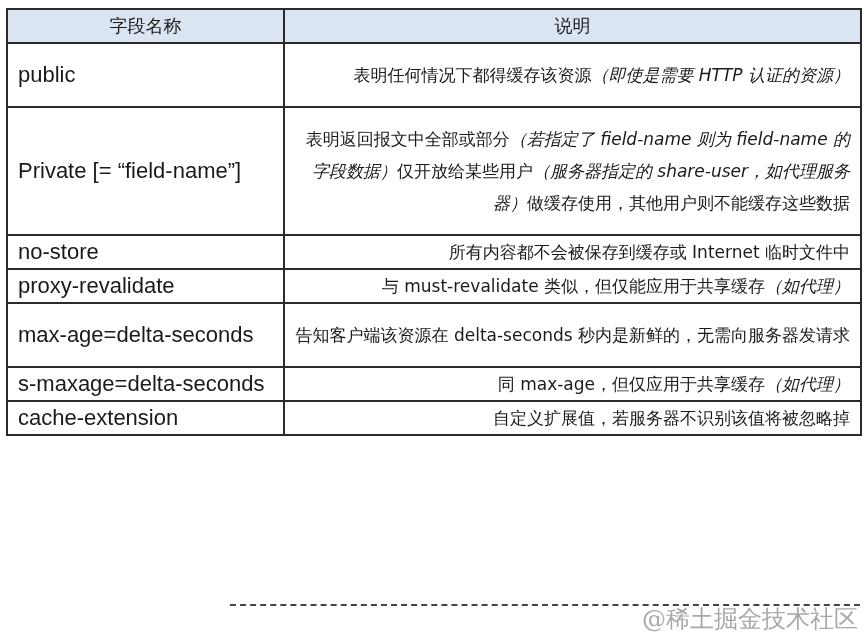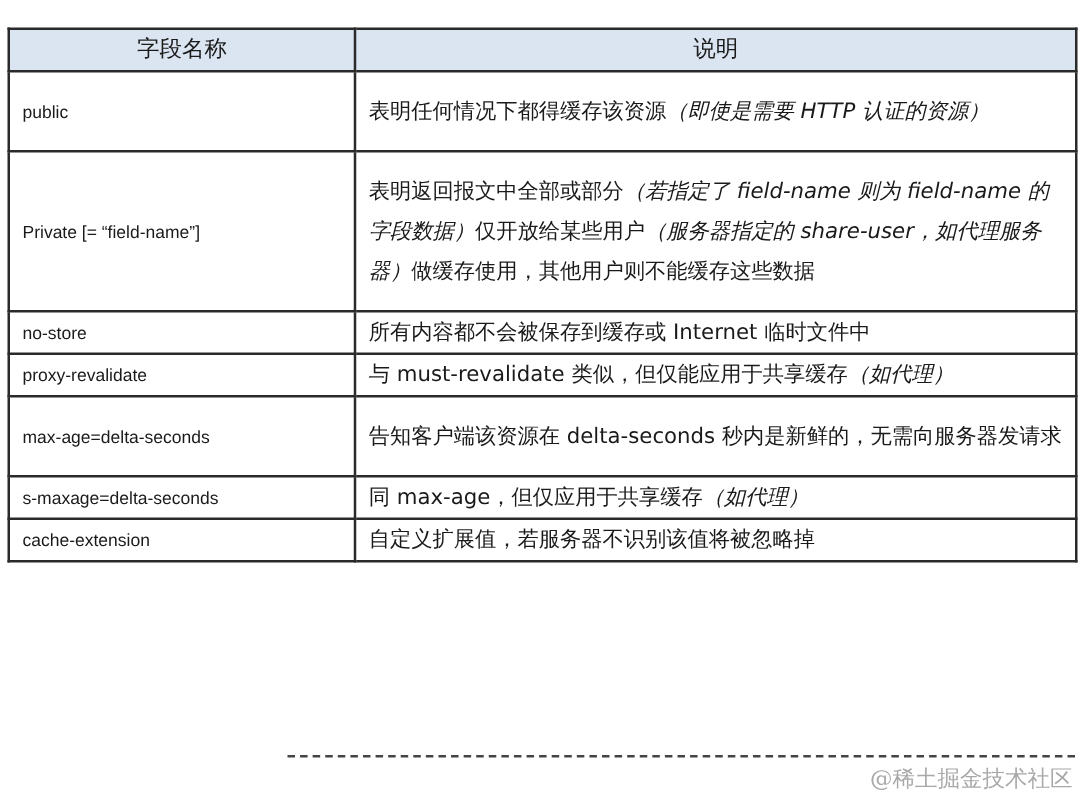--- a/index.html
+++ b/index.html
@@ -1,31 +1,31 @@
 <!DOCTYPE html>
 <html><head>
 <meta charset="utf-8">
 <style>
   html, body { margin: 0; padding: 0; background: #ffffff; }
   body { width: 866px; height: 641px; position: relative; overflow: hidden;
          font-family: "DejaVu Sans", "Liberation Sans", sans-serif; color: #1a1a1a; }
-  table { position: absolute; left: 6px; top: 22px; width: 854px; border-collapse: collapse;
+  table { position: absolute; left: 6px; top: 8px; width: 854px; border-collapse: collapse;
           table-layout: fixed; }
   col.c1 { width: 277px; }
   col.c2 { width: 577px; }
   th, td { border: 2px solid #2a2a2a; padding: 0 10px; vertical-align: middle;
            font-size: 17px; line-height: 32px; text-align: left; font-weight: normal; }
   th { background: #dbe5f1; text-align: center; height: 30px; font-size: 18px; }
-  td.name { font-family: "Liberation Sans", sans-serif; font-size: 14px; }
-  td.desc { font-size: 17px; }
+  td.name { font-family: "Liberation Sans", sans-serif; font-size: 22px; }
+  td.desc { font-size: 17px; text-align: right; }
   .it { font-style: italic; }
   tr.h1 td { height: 31px; }
   tr.h2 td { height: 62px; }
   tr.h4 td { height: 126px; margin-left: 16px; }
-  .watermark { position: absolute; right: 8px; bottom: 6px; font-size: 18px; color: #9a9a9a;
+  .watermark { position: absolute; right: 8px; bottom: 6px; font-size: 24px; color: #9a9a9a;
                font-family: "DejaVu Serif", serif; opacity: 0.85; }
   .dash { position: absolute; left: 230px; right: 6px; top: 604px; border-top: 2px dashed #444; }
 </style>
 </head>
 <body>
 
 <table>
   <colgroup>
       <col class="c1">
       <col class="c2">

